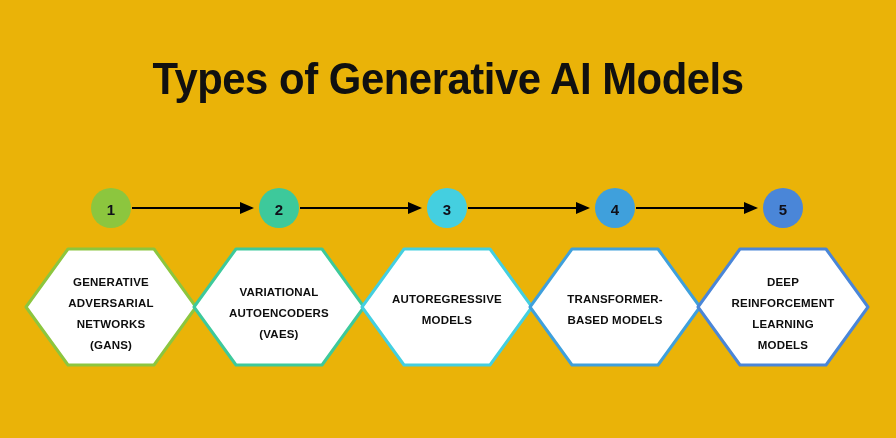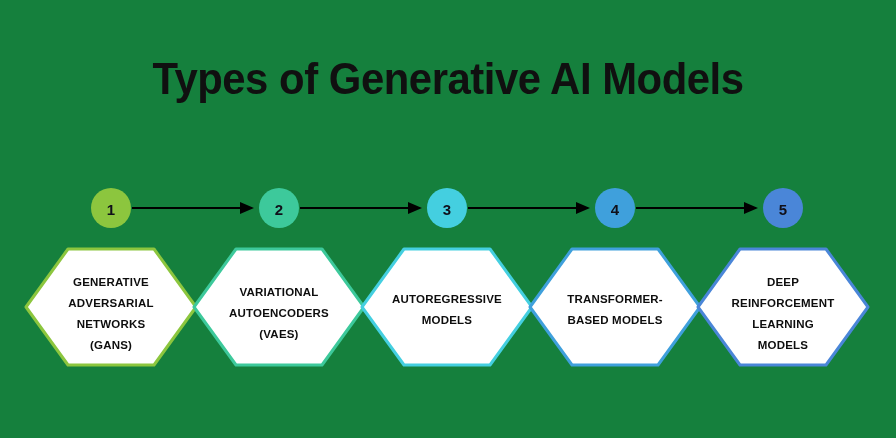--- a/index.html
+++ b/index.html
@@ -12,21 +12,21 @@
     height: 438px;
     position: relative;
     overflow: hidden;
     font-family: "Liberation Sans", sans-serif;
     color: #111111;
   }
 
   #infographic {
     position: absolute;
     inset: 0;
-    background: #15803d;
+    background: #eab308;
   }
 
   
   .title {
     position: absolute;
     top: 54px;
     left: 0;
     width: 896px;
     text-align: center;
     font-family: "Liberation Sans", sans-serif;

